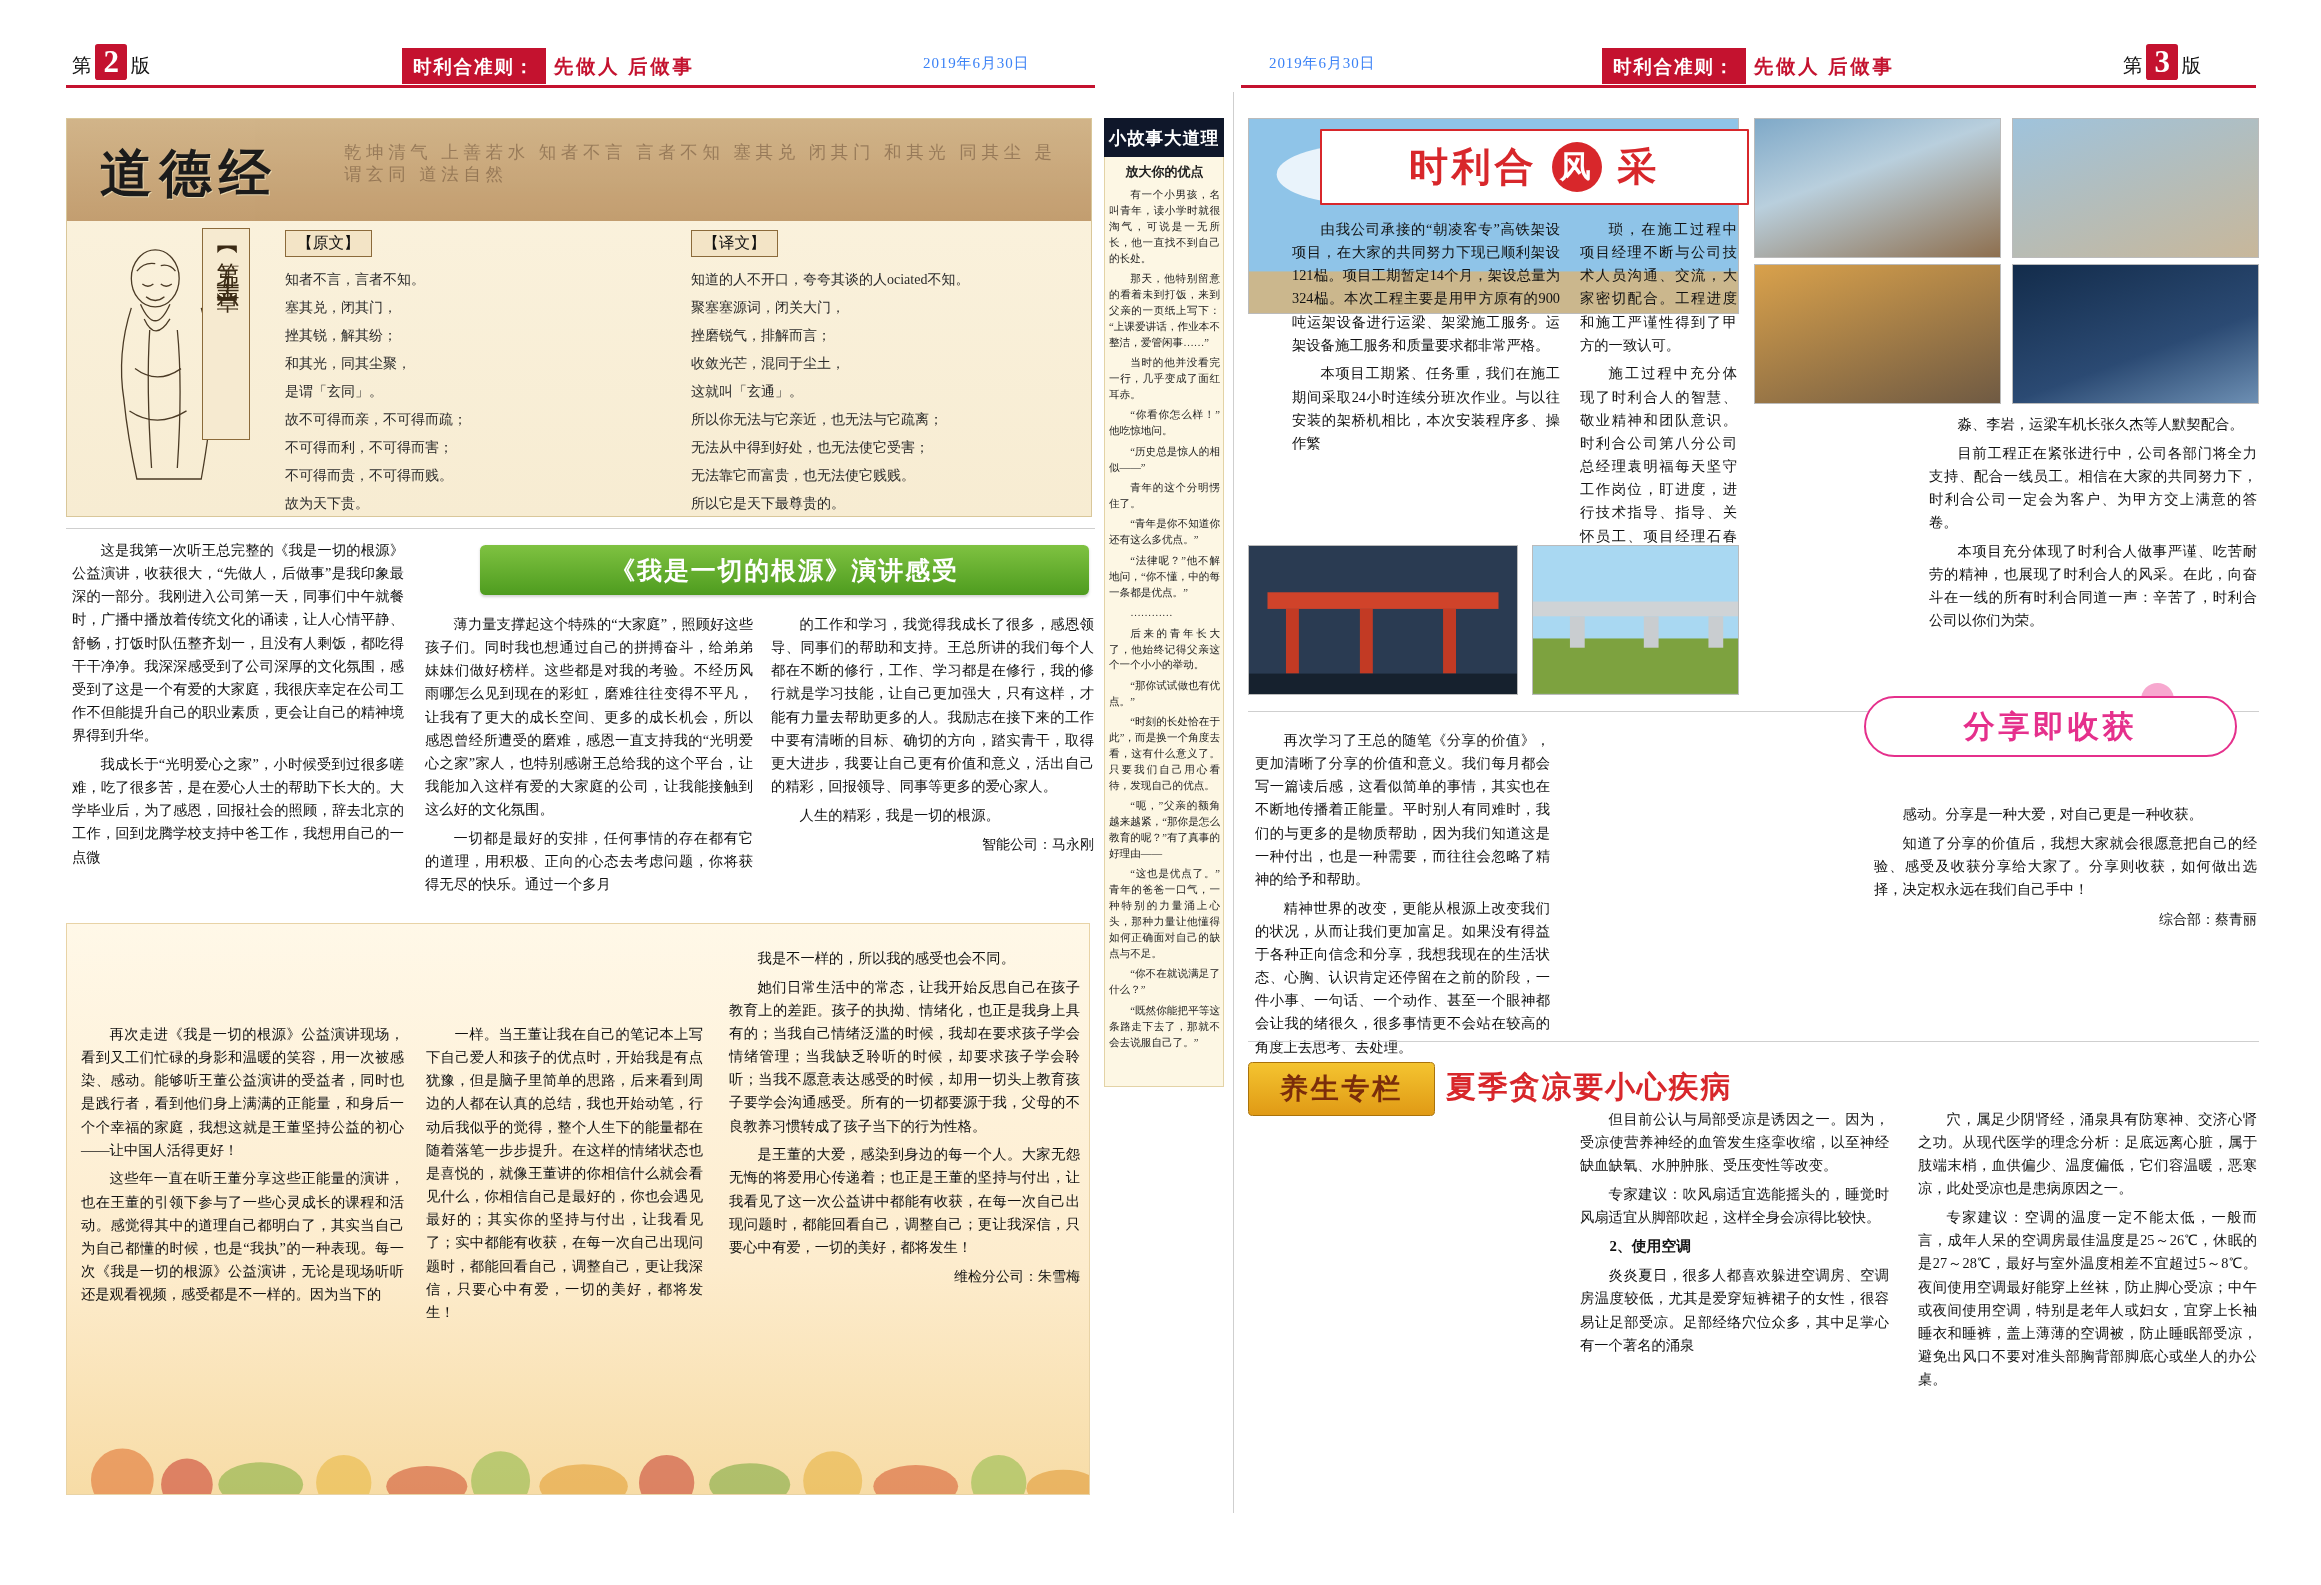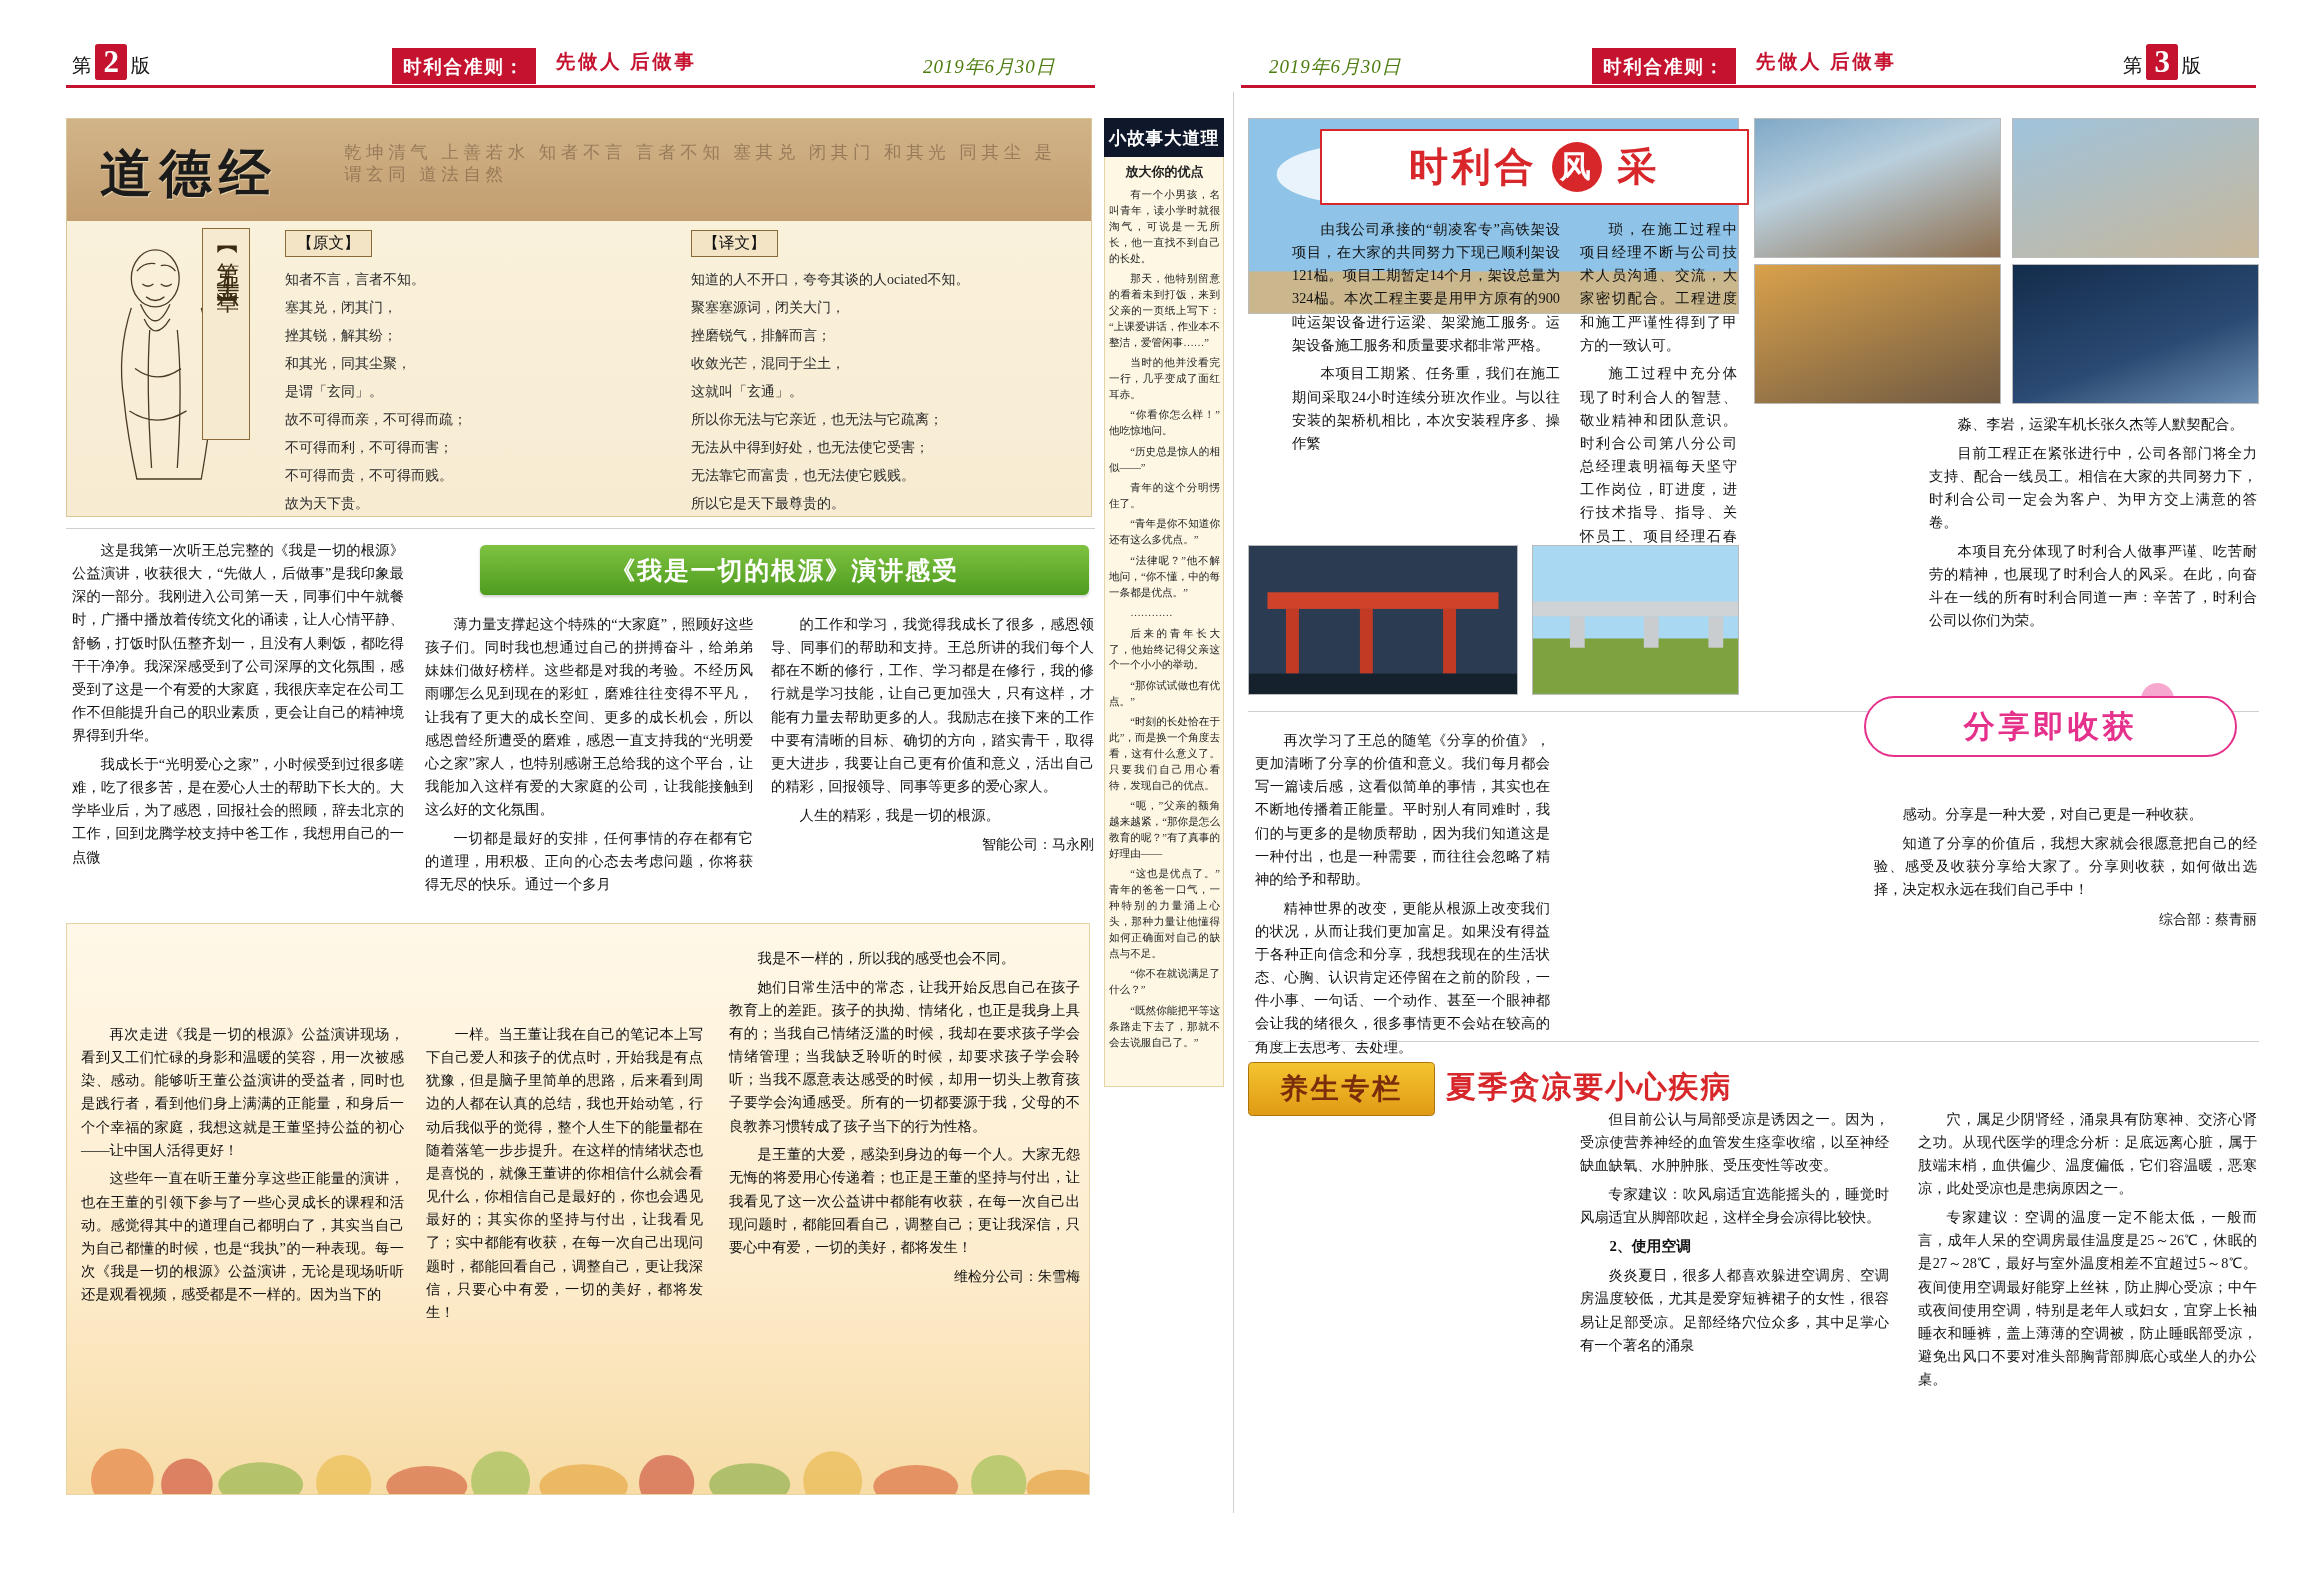--- a/index.html
+++ b/index.html
@@ -12,24 +12,24 @@
   .body-text p{margin:0 0 5.5px 0;text-indent:2em;}
 
   
   .masthead{position:absolute;top:0;left:0;width:2321px;height:89px;}
 
   .pagenum{position:absolute;display:flex;align-items:flex-end;gap:3.7px;font-size:20px;color:#111;}
   .pagenum .bignum{display:inline-block;background:#c4122f;color:#fff;font-size:31px;line-height:31px;
       font-weight:bold;padding:1.8px 8.3px 3.7px 8.3px;border-radius:2.8px;}
   .pagenum .lbl{font-size:19.4px;padding-bottom:1.8px;}
 
-  .motto{position:absolute;display:flex;align-items:flex-start;gap:20px;}
+  .motto{position:absolute;display:flex;align-items:center;gap:8px;margin-left:10px;}
   .motto .tag{background:#c4122f;color:#fff;font-size:18.5px;font-weight:bold;padding:5.5px 11px;letter-spacing:1.8px;}
   .motto .val{color:#c4122f;font-size:19.4px;font-weight:bold;letter-spacing:2.8px;}
-  .dateline{position:absolute;font-size:19px;color:#4d7c0f;letter-spacing:0.9px;font-style:italic;}
+  .dateline{position:absolute;font-size:15px;color:#3b82f6;letter-spacing:0.9px;}
 
   
   .ddj-box{position:absolute;left:66px;top:118px;width:1024px;height:397px;border:1.8px solid #d9c79a;
       background:linear-gradient(180deg,#fbf3df 0%,#f7ecd2 100%);overflow:hidden;}
   .ddj-banner{position:absolute;left:0;top:0;width:1024px;height:102px;
       background:linear-gradient(180deg,#caa97a 0%,#b98f5d 100%);opacity:.85;}
   .ddj-banner .seal-text{position:absolute;left:277px;top:22px;width:720px;height:65px;
       color:rgba(60,30,10,.45);font-size:17.5px;letter-spacing:4.6px;line-height:22px;overflow:hidden;}
   .ddj-title{position:absolute;left:33px;top:20px;font-size:52px;font-weight:bold;letter-spacing:7.4px;
       color:#1b1b1b;text-shadow:0.9px 0.9px 0 #e8d6ae;}

